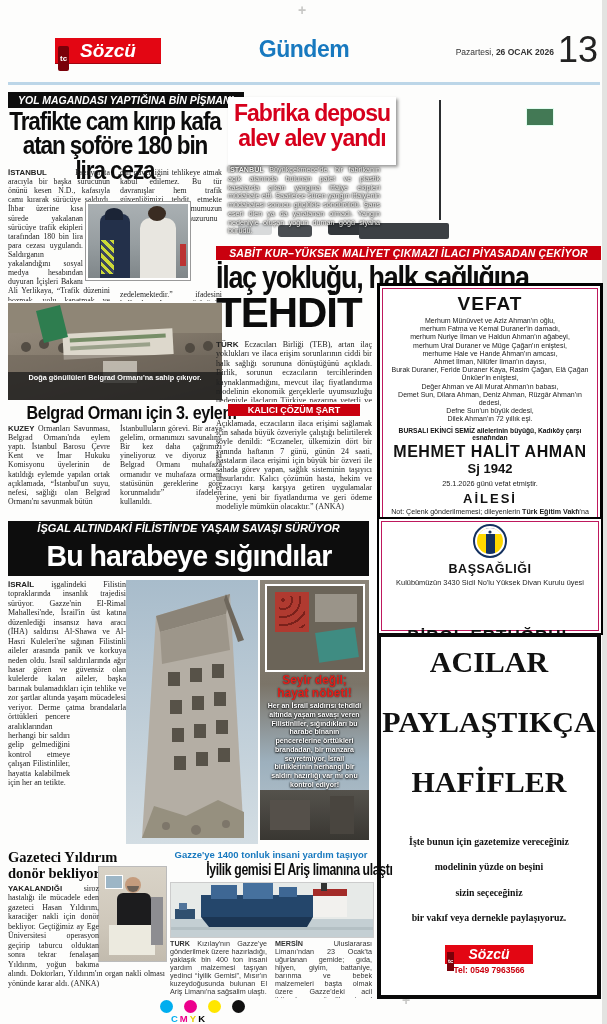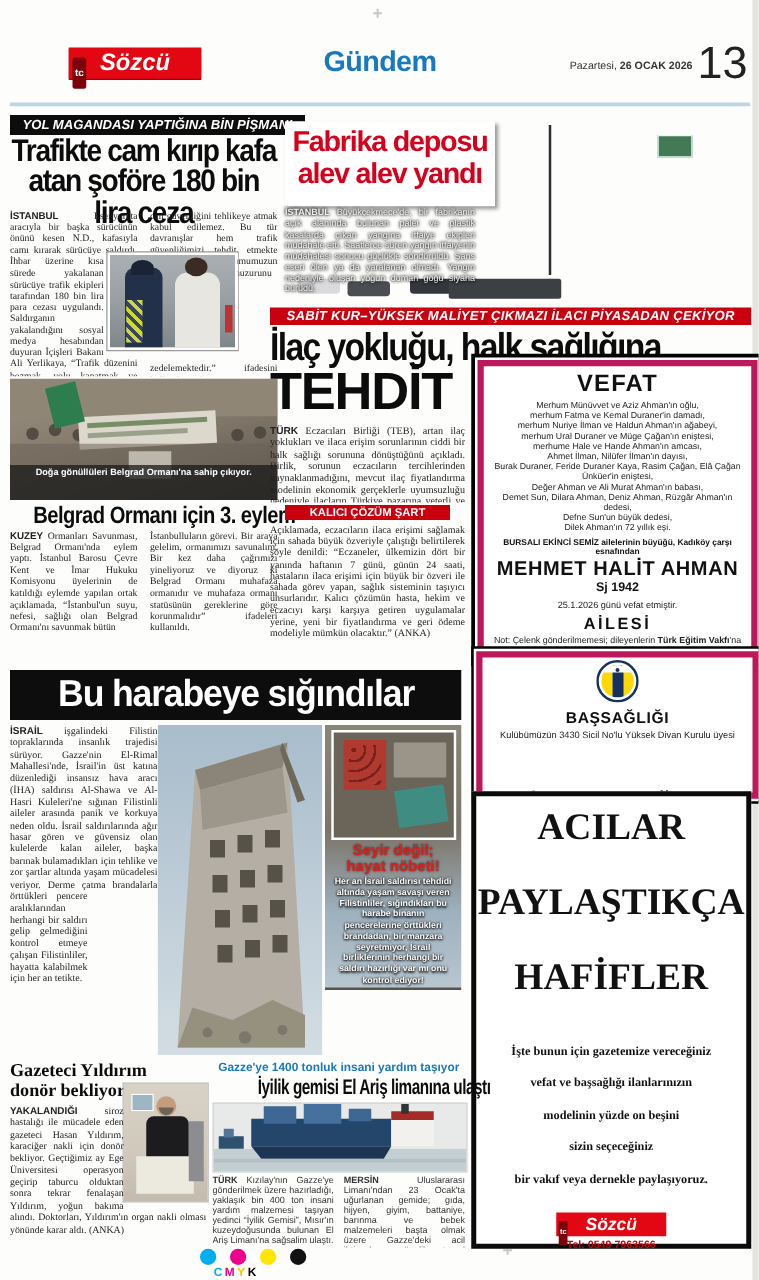--- a/index.html
+++ b/index.html
@@ -8,21 +8,21 @@
   .abs{position:absolute;}
   .bodytxt{font-family:"Liberation Serif",serif;font-size:7.8px;line-height:1.17;text-align:justify;color:#222;overflow:hidden;}
   .lead{font-family:"Liberation Sans",sans-serif;font-weight:bold;}
   .kicker{background:#0d0d0d;color:#fff;font-weight:bold;font-style:italic;text-align:center;}
   .cond{font-weight:bold;color:#0c0c0c;}
   .spacer-r{float:right;}
   .spacer-l{float:left;}
   .photo{overflow:hidden;}
   .capbar{position:absolute;left:0;right:0;bottom:0;background:rgba(25,25,25,.75);color:#fff;
           font-size:7.3px;font-weight:bold;text-align:center;line-height:12px;height:28px;}
-  .dbox{background:#fff;border:5px solid #be185d;box-shadow:0 0 0 2px #fff,0 0 0 4px #000;}
+  .dbox{background:#fff;border:1px solid #be185d;box-shadow:0 0 0 2px #fff,0 0 0 4px #000;}
   .serifc{font-family:"Liberation Serif",serif;}
   .ctr{text-align:center;}
   .nowrap{white-space:nowrap;}
   .scale{display:inline-block;transform-origin:center top;}
   .cmyk-dot{width:13px;height:13px;border-radius:50%;display:inline-block;margin-right:11px;}
   .crop{color:#c7c7c5;font-size:14px;font-weight:bold;}
 </style>
 </head>
 <body>
 
@@ -164,28 +164,29 @@
       <div>merhume Hale ve Hande Ahman'ın amcası,</div>
       <div>Ahmet İlman, Nilüfer İlman'ın dayısı,</div>
       <div>Burak Duraner, Feride Duraner Kaya, Rasim Çağan, Elâ Çağan Ünküer'in eniştesi,</div>
       <div>Değer Ahman ve Ali Murat Ahman'ın babası,</div>
       <div>Demet Sun, Dilara Ahman, Deniz Ahman, Rüzgâr Ahman'ın dedesi,</div>
       <div>Defne Sun'un büyük dedesi,</div>
       <div>Dilek Ahman'ın 72 yıllık eşi.</div>
     </div>
     <div class="ctr" style="font-size:6.7px;font-weight:bold;margin-top:4px;">BURSALI EKİNCİ SEMİZ ailelerinin büyüğü, Kadıköy çarşı esnafından</div>
     <div class="ctr" style="font-size:16px;font-weight:bold;letter-spacing:0.5px;margin-top:2px;">MEHMET HALİT AHMAN</div>
-    <div class="ctr" style="font-size:10px;font-weight:bold;">Sj 1942</div>
+    <div class="ctr" style="font-size:13px;font-weight:bold;">Sj 1942</div>
     <div class="ctr" style="font-size:7.3px;margin-top:3px;color:#222;">25.1.2026 günü vefat etmiştir.</div>
     <div class="ctr" style="font-size:13px;font-weight:bold;letter-spacing:2px;margin-top:3px;">AİLESİ</div>
     <div class="ctr" style="font-size:7.1px;margin-top:2px;color:#222;">
       <span>Not: Çelenk gönderilmemesi; dileyenlerin </span><b>Türk Eğitim Vakfı</b><span>'na yardımda bulunulması ailece tercihimizdir.</span>
     </div>
   </div>
 
+  <div class="abs kicker" style="left:8px;top:521px;width:361px;height:15px;line-height:15px;font-size:11px;">İŞGAL ALTINDAKİ FİLİSTİN'DE YAŞAM SAVAŞI SÜRÜYOR</div>
   <div class="abs" style="left:8px;top:536px;width:361px;height:40px;background:#0d0d0d;text-align:center;">
     <span class="scale nowrap" style="color:#fff;font-weight:bold;font-size:30px;line-height:40px;letter-spacing:-1px;transform:scaleX(0.95);">Bu harabeye sığındılar</span>
   </div>
 
   <div class="abs bodytxt" style="left:8px;top:580px;width:118px;height:264px;font-size:8px;line-height:1.18;">
     <span class="lead">İSRAİL</span>
     <span>işgalindeki Filistin topraklarında insanlık trajedisi sürüyor. Gazze'nin El-Rimal Mahallesi'nde, İsrail'in üst katına düzenlediği insansız hava aracı (İHA) saldırısı Al-Shawa ve Al-Hasri Kuleleri'ne sığınan Filistinli aileler arasında panik ve korkuya neden oldu. İsrail saldırılarında ağır hasar gören ve güvensiz olan kulelerde kalan aileler, başka barınak bulamadıkları için tehlike ve zor şartlar altında yaşam mücadelesi veriyor. Derme çatma brandalarla örttükleri pencere</span>
     <span class="spacer-r" style="width:56px;height:90px;"></span>
     <span>aralıklarından herhangi bir saldırı gelip gelmediğini kontrol etmeye çalışan Filistinliler, hayatta kalabilmek için her an tetikte.</span>
   </div>
@@ -219,21 +220,21 @@
       <polygon points="16,258 118,258 118,232 92,220 60,236 28,226" fill="#96907f"></polygon>
       <g fill="#7d766a">
           <circle cx="40" cy="246" r="4"></circle>
           <circle cx="70" cy="250" r="5"></circle>
           <circle cx="100" cy="244" r="4"></circle>
         </g>
       <polygon points="100,14 118,60 112,62 98,20" fill="#6e675c"></polygon>
     </svg>
   </div>
 
-  <div class="abs photo" style="left:260px;top:580px;width:109px;height:212px;
+  <div class="abs photo" style="left:260px;top:580px;width:109px;height:260px;
               background:linear-gradient(180deg,#8b8478 0%,#7b7468 40%,#9db0bd 70%,#b9c7d0 100%);">
     <div class="abs photo" style="left:5px;top:4px;width:96px;height:84px;border:2px solid #fff;background:#6b6458;">
       <div class="abs" style="left:8px;top:6px;width:34px;height:40px;background:#b03a30;"></div>
       <div class="abs" style="left:12px;top:10px;width:26px;height:32px;background:repeating-radial-gradient(circle at 4px 4px,#7a211b 0 2px,transparent 2px 8px);"></div>
       <div class="abs" style="left:50px;top:44px;width:40px;height:30px;background:#3f8c82;transform:rotate(-8deg);"></div>
       <div class="abs" style="left:48px;top:8px;width:42px;height:28px;background:#9a9489;"></div>
     </div>
     <div class="ctr" style="position:absolute;left:0;top:94px;width:109px;color:#e31e19;font-weight:bold;font-size:12px;line-height:1.05;
                 text-shadow:0 0 2px #222;">
       <div>Seyir değil;</div>
@@ -270,21 +271,20 @@
     <div class="ctr" style="font-size:7px;line-height:1.2;color:#222;padding:0 8px;">Merhuma Allah'tan rahmet, kederli ailesine, yakınlarına ve Fenerbahçe Spor Kulübü camiasına başsağlığı dileriz.</div>
     <div class="ctr" style="font-size:9.8px;font-weight:bold;margin-top:2px;">FENERBAHÇE SPOR KULÜBÜ YÜKSEK DİVAN KURULU</div>
   </div>
 
   <div class="abs" style="left:377px;top:633px;width:216px;height:358px;background:#fff;border:4px solid #0a0a0a;">
     <div class="ctr serifc" style="font-size:30px;font-weight:bold;margin-top:8px;">ACILAR</div>
     <div class="ctr serifc" style="font-size:30px;font-weight:bold;margin-top:26px;">PAYLAŞTIKÇA</div>
     <div class="ctr serifc" style="font-size:30px;font-weight:bold;margin-top:26px;">HAFİFLER</div>
     <div class="ctr serifc" style="font-size:9.8px;font-weight:bold;margin-top:30px;line-height:2.6;">
       <div>İşte bunun için gazetemize  vereceğiniz</div>
-      <div>vefat ve başsağlığı ilanlarınızın</div>
       <div>modelinin yüzde on beşini</div>
       <div>sizin seçeceğiniz</div>
       <div>bir vakıf veya dernekle paylaşıyoruz.</div>
     </div>
     <div style="text-align:center;margin-top:14px;">
       <div style="display:inline-block;position:relative;width:88px;height:19px;background:#e30613;color:#fff;font-weight:bold;
                   font-style:italic;font-size:14px;line-height:19px;">
         <span style="position:absolute;left:2px;top:7px;font-size:6px;font-style:normal;background:#7a0009;padding:0 1px;">tc</span>
         <span>Sözcü</span>
       </div>

